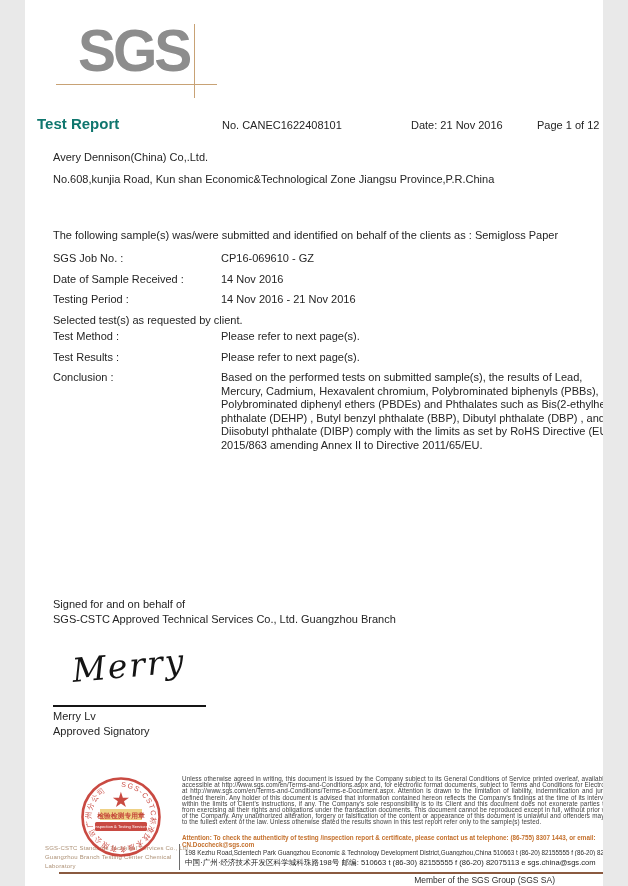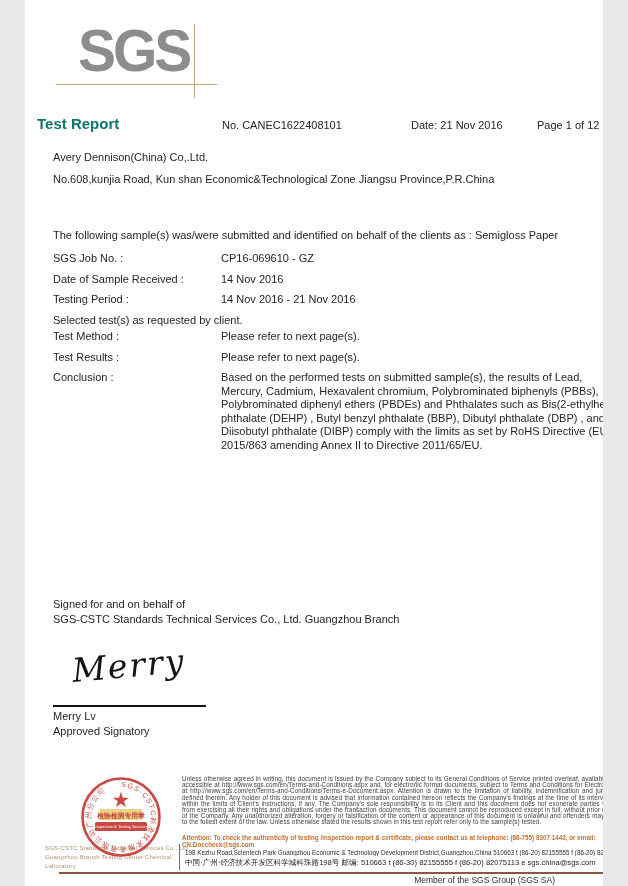--- a/index.html
+++ b/index.html
@@ -108,21 +108,21 @@
       <div class="val">Please refer to next page(s).</div>
     </div>
     <div class="frow">
       <div class="lbl">Conclusion :</div>
       <div class="val">Based on the performed tests on submitted sample(s), the results of Lead, Mercury, Cadmium, Hexavalent chromium, Polybrominated biphenyls (PBBs), Polybrominated diphenyl ethers (PBDEs) and Phthalates such as Bis(2-ethylhexyl) phthalate (DEHP) , Butyl benzyl phthalate (BBP), Dibutyl phthalate (DBP) , and Diisobutyl phthalate (DIBP) comply with the limits as set by RoHS Directive (EU) 2015/863 amending Annex II to Directive 2011/65/EU.</div>
     </div>
   </div>
 
   <div class="sig-behalf">
     <div>Signed for and on behalf of</div>
-    <div>SGS-CSTC Standards Technical Services Co., Ltd. Guangzhou Branch</div>
+    <div>SGS-CSTC Approved Technical Services Co., Ltd. Guangzhou Branch</div>
   </div>
   <div class="sig-script">Merry</div>
   <div class="sig-line"></div>
   <div class="sig-name">
     <div>Merry Lv</div>
     <div>Approved Signatory</div>
   </div>
 
   <div class="stamp-org">
     <div>SGS-CSTC Standards Technical Services Co., Ltd.</div>

